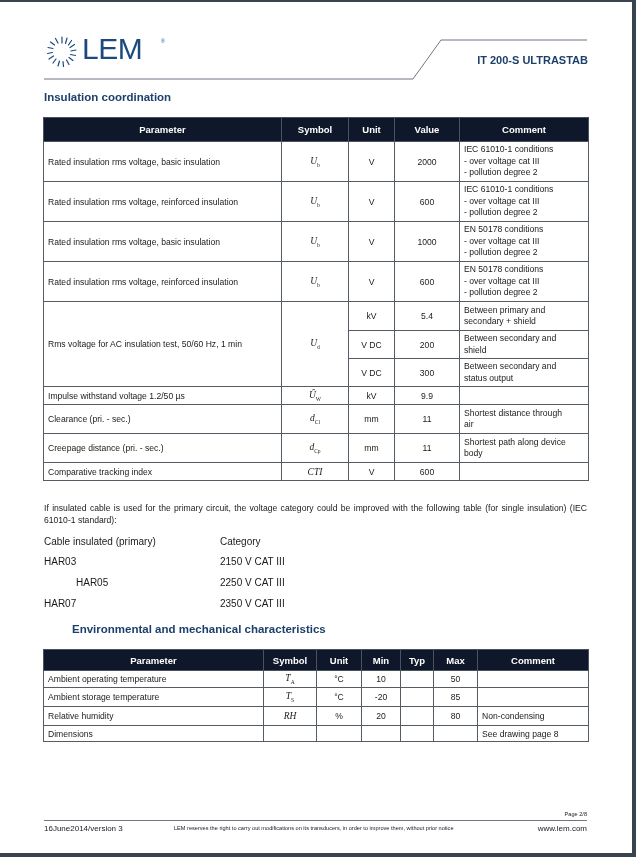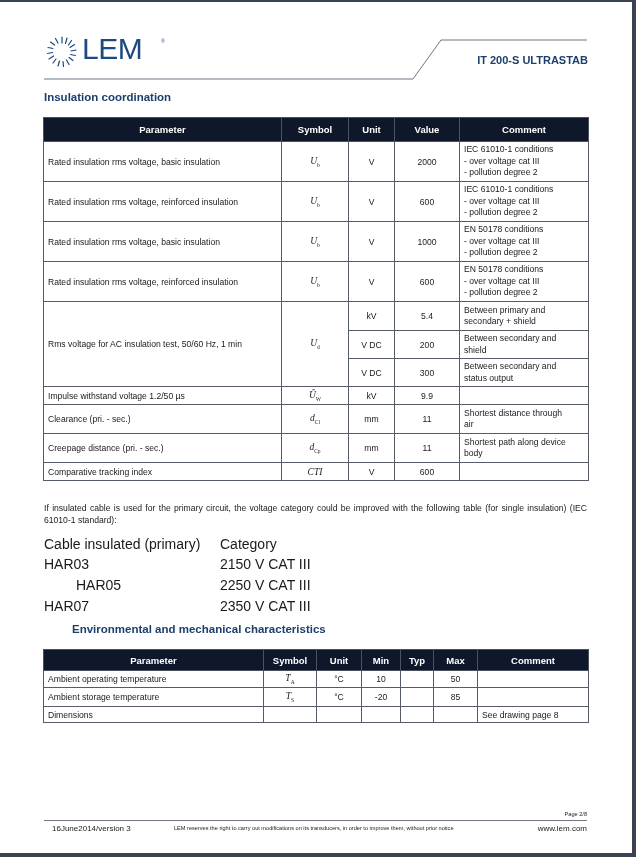--- a/index.html
+++ b/index.html
@@ -24,23 +24,23 @@
     background: #0f172a; color: #fff; font-weight: bold; font-size: 9.5px; border: 1px solid #4a5260; padding: 0; text-align: center;
   }
   table.spec td {
     border: 1px solid #555c66; padding: 0 4px; vertical-align: middle;
   }
   table.spec td.c { text-align: center; padding: 0; }
   table.spec td.cm { line-height: 11.5px; font-size: 8.6px; }
   .sym { font-style: italic; font-family: "Liberation Serif", serif; font-size: 9.5px; }
   .sym sub { font-size: 5.5px; font-style: normal; }
   .para { font-size: 8.6px; line-height: 12px; text-align: justify; }
-  .lbl { font-size: 14px; }
+  .lbl { font-size: 10px; }
   .footer-line { left: 44px; top: 818px; width: 543px; height: 1px; background: #6f7782; }
-  .footer-left { left: 44px; top: 822px; font-size: 8px; color: #222; margin-left: 8px; }
+  .footer-left { left: 44px; top: 822px; font-size: 8px; color: #222; }
   .footer-mid { left: 174px; top: 823px; font-size: 5.6px; color: #222; }
   .footer-right { right: 45px; top: 822px; font-size: 8px; color: #222; }
   .page-num { right: 45px; top: 809px; font-size: 5.6px; color: #222; }
 </style>
 </head>
 <body>
 
 <div class="page">
 
   <svg class="abs header-line" viewBox="0 0 632 90" width="632" height="90">
@@ -251,20 +251,29 @@
       </tr>
       <tr style="height:19px;">
         <td>Ambient storage temperature</td>
         <td class="c"><span class="sym"><span>T</span><sub>S</sub></span></td>
         <td class="c">°C</td>
         <td class="c">-20</td>
         <td class="c"></td>
         <td class="c">85</td>
         <td></td>
       </tr>
+      <tr style="height:19px;">
+        <td>Relative humidity</td>
+        <td class="c"><span class="sym">RH</span></td>
+        <td class="c">%</td>
+        <td class="c">20</td>
+        <td class="c"></td>
+        <td class="c">80</td>
+        <td>Non-condensing</td>
+      </tr>
       <tr style="height:16px;">
         <td>Dimensions</td>
         <td class="c"></td>
         <td class="c"></td>
         <td class="c"></td>
         <td class="c"></td>
         <td class="c"></td>
         <td>See drawing page 8</td>
       </tr>
     </tbody>

